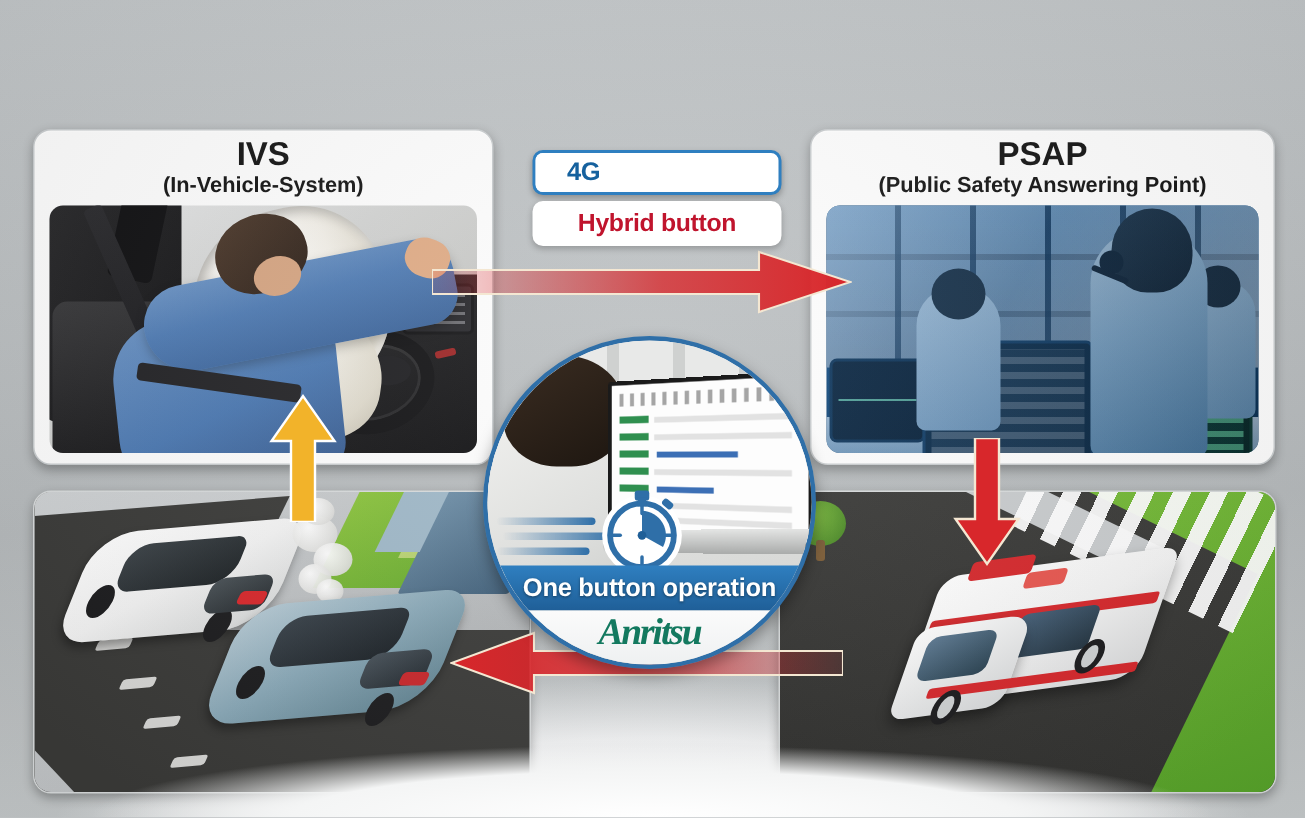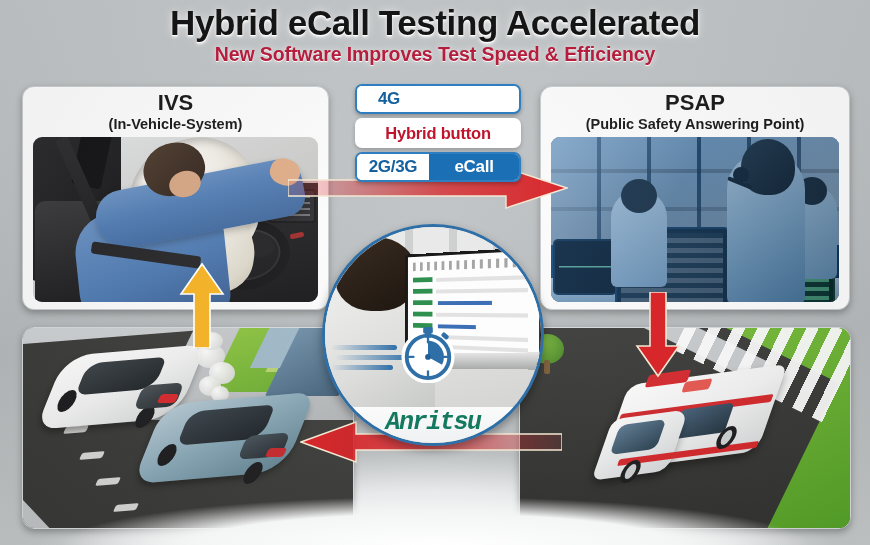--- a/index.html
+++ b/index.html
@@ -245,25 +245,25 @@
     color:#fff;font-size:17px;font-weight:bold;letter-spacing:-.2px;
     text-shadow:0 1px 2px rgba(0,0,0,.45);white-space:nowrap;
   }
   .cc-logo{
     position:absolute;left:0;right:0;top:180px;height:36px;z-index:5;
     background:linear-gradient(#fbfbfb,#eef0f1);
     display:flex;align-items:flex-start;justify-content:center;padding-top:1px;
   }
   .cc-logo span{
     color:#13795f;font-size:25px;font-weight:bold;font-style:italic;letter-spacing:-1.4px;
-    font-family:Liberation Mono, monospace;
-  }
-
-  
-  #badges{position:absolute;left:355px;top:84px;width:166px;z-index:28;}
+    font-family:Liberation Serif, serif;
+  }
+
+  
+  #badges{position:absolute;left:355px;top:100px;width:166px;z-index:28;}
   .badge{
     display:flex;height:26px;margin-bottom:4px;border-radius:7px;overflow:hidden;
     border:2px solid #2f7fc0;background:#fff;
     box-shadow:0 2px 4px rgba(0,0,0,.28);
   }
   .badge .left{
     flex:0 0 64px;display:flex;align-items:center;justify-content:center;
     color:#15619e;font-size:17px;font-weight:bold;background:#fff;letter-spacing:-.3px;
   }
   .badge .right{
@@ -291,24 +291,20 @@
     background:radial-gradient(ellipse 480px 62px at 50% 100%,#ffffff 0%,#f4f5f5 50%,rgba(244,245,245,0) 78%);
   }
 </style>
 </head>
 <body>
 
 <div id="stage">
 
   <div class="floor"></div>
 
-  <div class="title-wrap">
-    <div class="title">Hybrid eCall Testing Accelerated</div>
-    <div class="subtitle">New Software Improves Test Speed &amp; Efficiency</div>
-  </div>
 
   <div class="panel" id="ivs-panel">
     <div class="panel-head">
       <div class="panel-title">IVS</div>
       <div class="panel-sub">(In-Vehicle-System)</div>
     </div>
     <div class="photo ivs-photo">
       <div class="iv-seat"></div>
       <div class="iv-seat2"></div>
       <div class="iv-pillar"></div>
@@ -429,24 +425,20 @@
     </div>
   </div>
 
   <div id="badges">
     <div class="badge">
       <div class="left">4G</div>
     </div>
     <div class="badge mid">
       <span>Hybrid button</span>
     </div>
-    <div class="badge b239">
-      <div class="left">2G/3G</div>
-      <div class="right">eCall</div>
-    </div>
   </div>
 
   <div id="center-circle">
     <div class="cc-bgwin"></div>
     <div class="cc-person"></div>
     <div class="cc-head"></div>
 
     <div class="cc-laptop">
       <div class="cc-screen">
         <div class="cc-ui">
@@ -485,20 +477,23 @@
           <line x1="30" y1="13" x2="30" y2="18"></line>
           <line x1="30" y1="48" x2="30" y2="53"></line>
           <line x1="10" y1="33" x2="15" y2="33"></line>
           <line x1="45" y1="33" x2="50" y2="33"></line>
         </g>
         <path d="M30 33 L30 16 A17 17 0 0 1 44.5 41 Z" fill="#2f6fa8"></path>
         <circle cx="30" cy="33" r="3" fill="#1f5f98"></circle>
       </svg>
     </div>
 
+    <div class="cc-ribbon">
+      <span>One button operation</span>
+    </div>
     <div class="cc-logo">
       <span>Anritsu</span>
     </div>
   </div>
 
   <div class="arrow" id="arrow-top">
     <svg viewBox="0 0 280 44" width="280" height="44" aria-hidden="true">
       <defs>
         <linearGradient id="gradR" x1="0" y1="0" x2="1" y2="0">
           <stop offset="0%" stop-color="#d8272b" stop-opacity="0.12"></stop>

